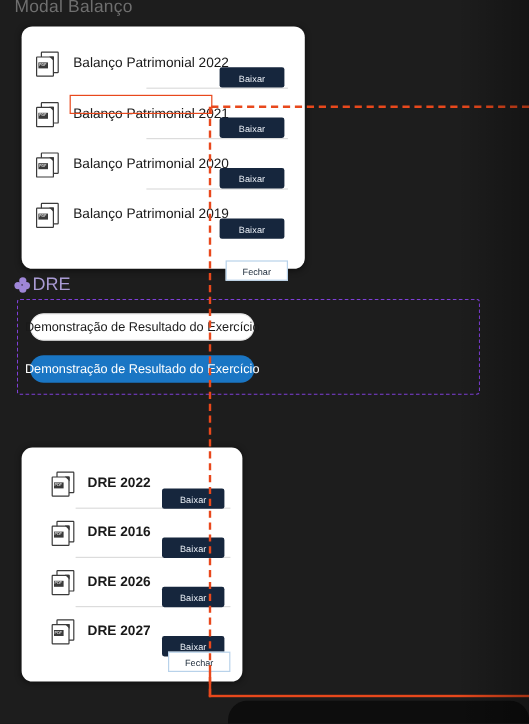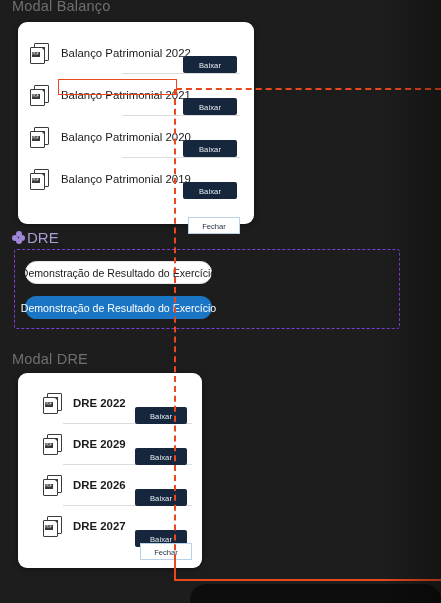--- a/index.html
+++ b/index.html
@@ -321,42 +321,41 @@
         <i></i>
     </span>
     <span>DRE</span>
   </div>
 
   <div id="dre-dashed-box">
     <div class="pill" id="pill-dre-outline">Demonstração de Resultado do Exercício</div>
     <div class="pill" id="pill-dre-filled">Demonstração de Resultado do Exercício</div>
   </div>
 
-  <div class="section-label" id="label-modal-dre">Modal DRE</div>
 
   <div class="modal-card" id="modal-dre">
 
     <div class="doc-row" style="margin-top:10px;">
       <span class="pdf-icon">
         <span class="back"></span>
           <span class="front"></span>
         <span class="tag">PDF</span>
       </span>
       <span class="doc-name">DRE 2022</span>
       <button class="btn-baixar">Baixar</button>
     </div>
     <div class="row-sep"></div>
 
     <div class="doc-row">
       <span class="pdf-icon">
         <span class="back"></span>
           <span class="front"></span>
         <span class="tag">PDF</span>
       </span>
-      <span class="doc-name">DRE 2029</span>
+      <span class="doc-name">DRE 2016</span>
       <button class="btn-baixar">Baixar</button>
     </div>
     <div class="row-sep"></div>
 
     <div class="doc-row">
       <span class="pdf-icon">
         <span class="back"></span>
           <span class="front"></span>
         <span class="tag">PDF</span>
       </span>

